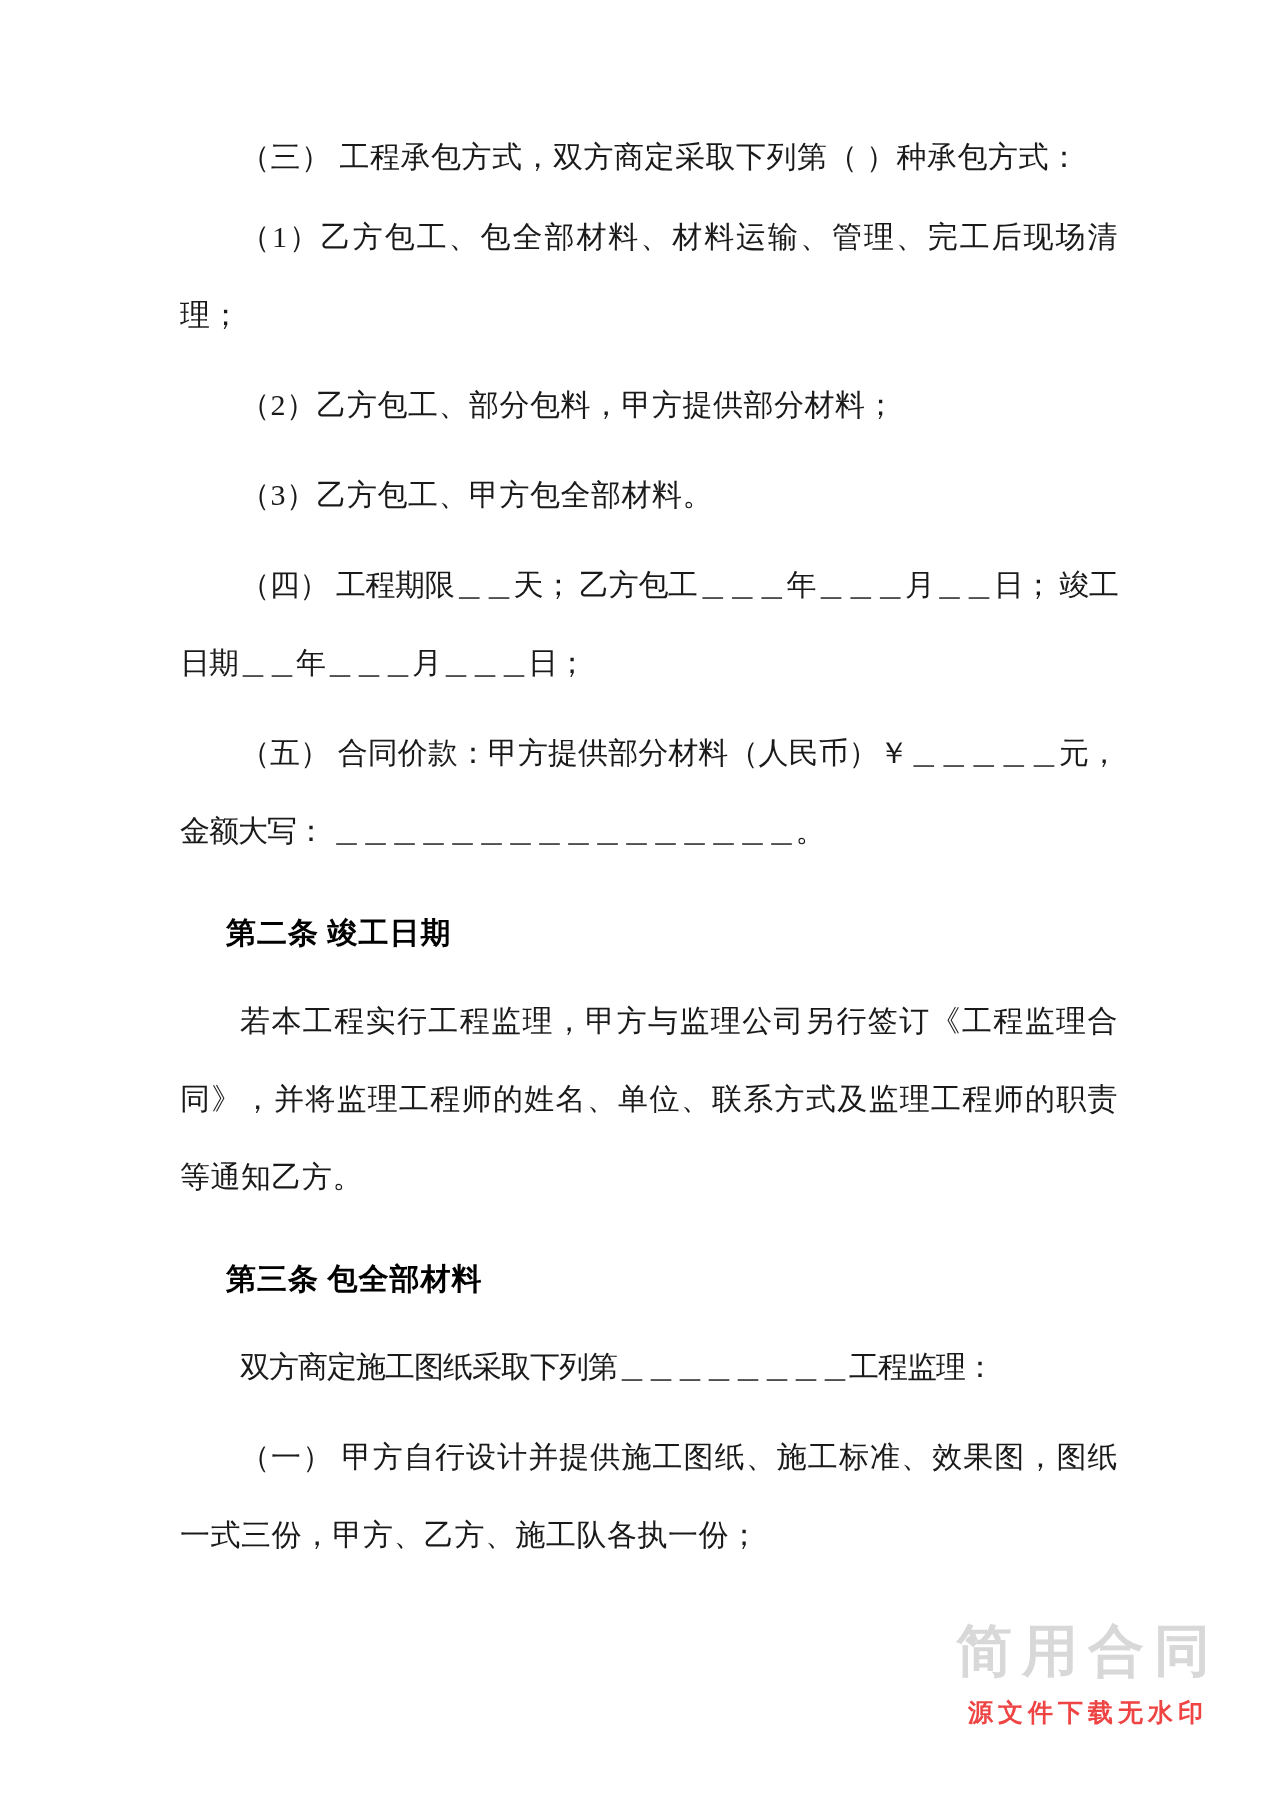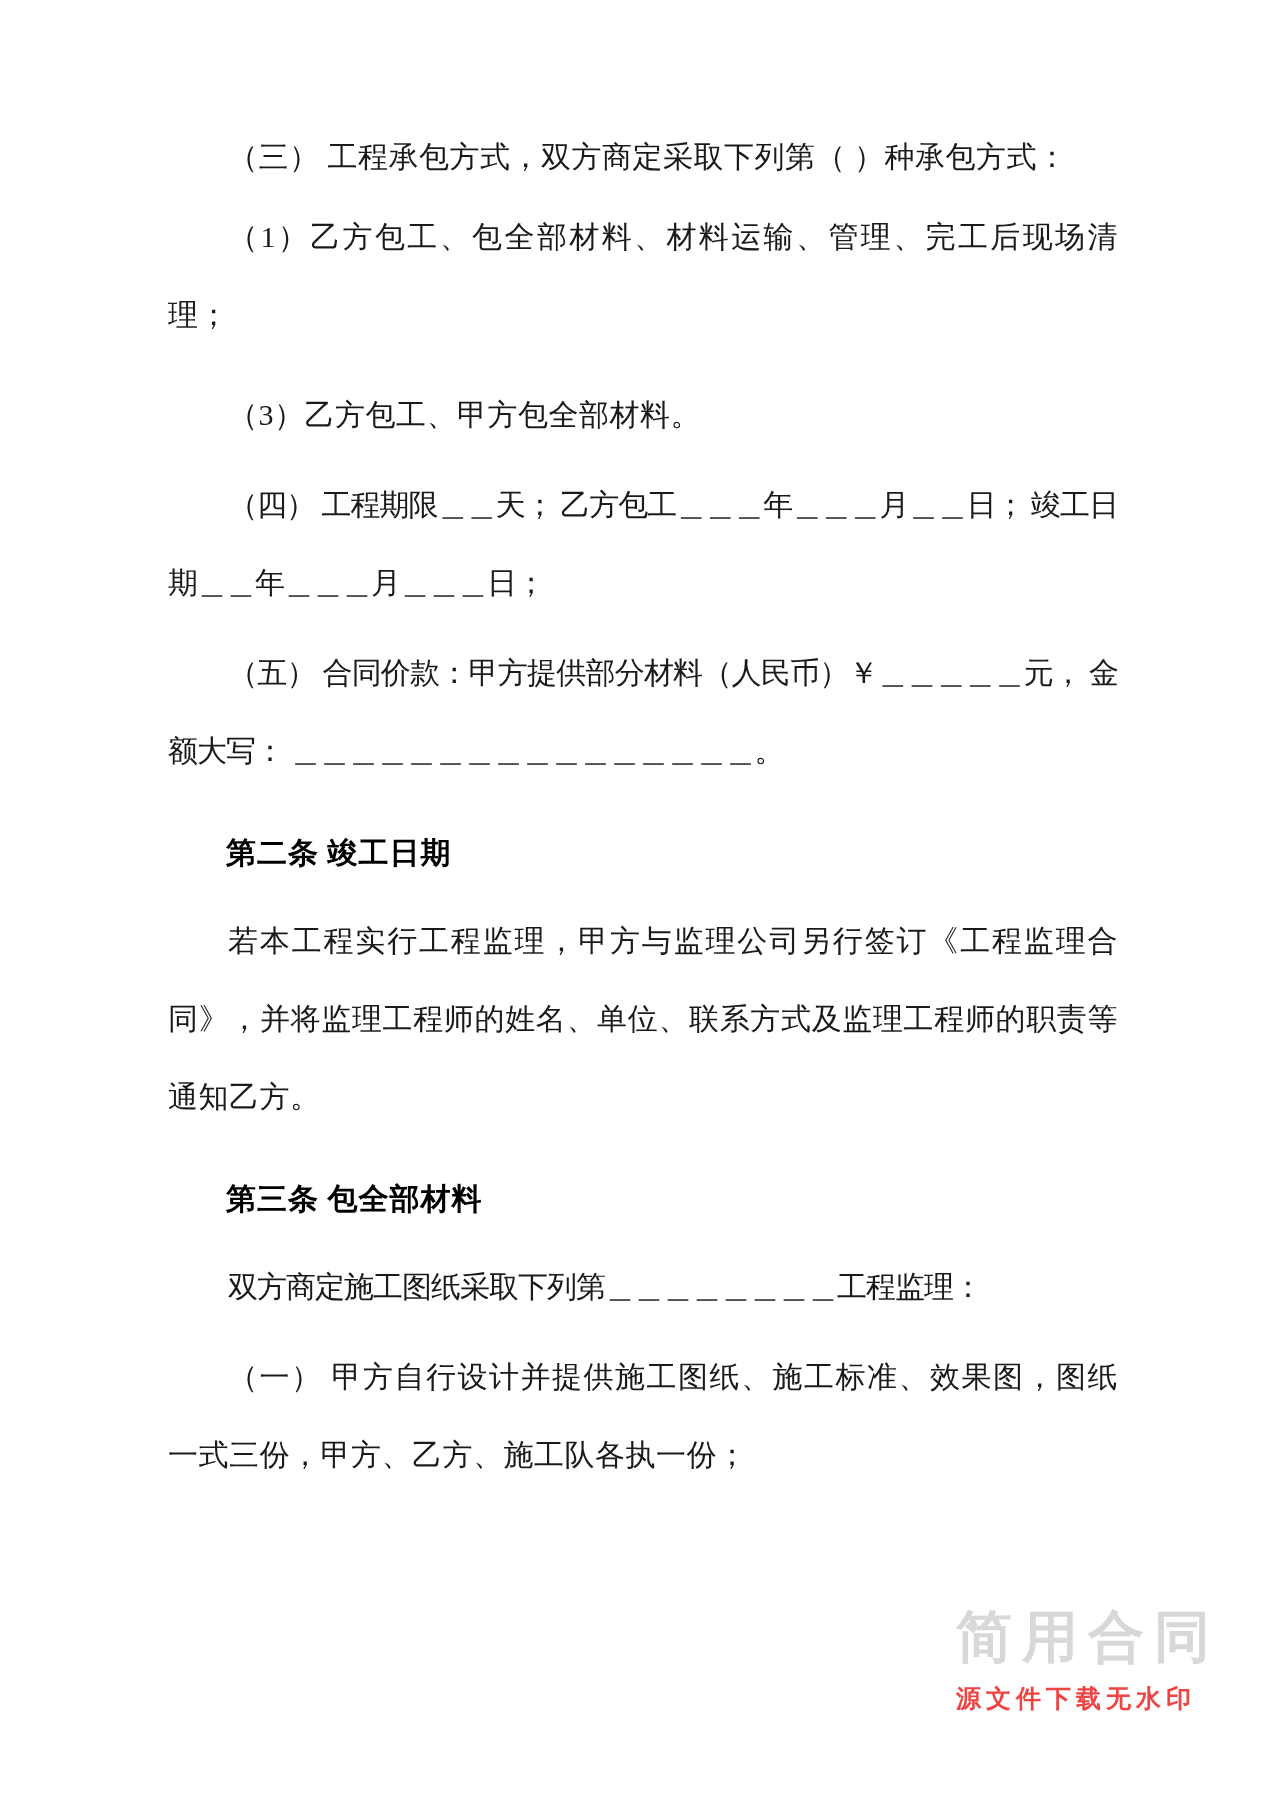--- a/index.html
+++ b/index.html
@@ -24,21 +24,21 @@
     top: 118px;
     width: 950px;
   }
   .para {
     font-size: 30px;
     line-height: 78px;
     color: #1a1a1a;
     letter-spacing: 0.5px;
     text-align: justify;
     text-justify: inter-character;
-    margin: 0 0 2px 0;
+    margin: 0 0 2px 12px;
     font-weight: 400;
   }
   .para.indent {
     text-indent: 60px;
   }
   .heading {
     font-size: 30px;
     line-height: 78px;
     color: #000000;
     font-weight: bold;
@@ -47,22 +47,22 @@
     letter-spacing: 1px;
   }
   .spacer-sm { height: 10px; }
   .spacer-md { height: 22px; }
   .fill {
     letter-spacing: -1px;
   }
   .watermark {
     position: absolute;
     right: 60px;
-    bottom: 95px;
-    text-align: left;
+    bottom: 81px;
+    text-align: center;
     pointer-events: none;
     user-select: none;
   }
   .wm-main {
     font-family: "Liberation Sans", "DejaVu Sans", sans-serif;
     font-size: 56px;
     font-weight: bold;
     color: #d8d8d8;
     letter-spacing: 10px;
     line-height: 1.1;
@@ -84,20 +84,21 @@
 <div class="page">
 
   <div class="doc-body">
 
     <p class="para indent">（三） 工程承包方式，双方商定采取下列第（ ）种承包方式：</p>
 
     <p class="para indent">（1）乙方包工、包全部材料、材料运输、管理、完工后现场清理；</p>
 
     <div class="spacer-sm"></div>
 
+    <p class="para indent">（2）乙方包工、部分包料，甲方提供部分材料；</p>
 
     <div class="spacer-sm"></div>
 
     <p class="para indent">（3）乙方包工、甲方包全部材料。</p>
 
     <div class="spacer-sm"></div>
 
     <p class="para indent fill">（四） 工程期限＿＿天；  乙方包工＿＿＿年＿＿＿月＿＿日； 竣工日期＿＿年＿＿＿月＿＿＿日；</p>
 
     <div class="spacer-sm"></div>

